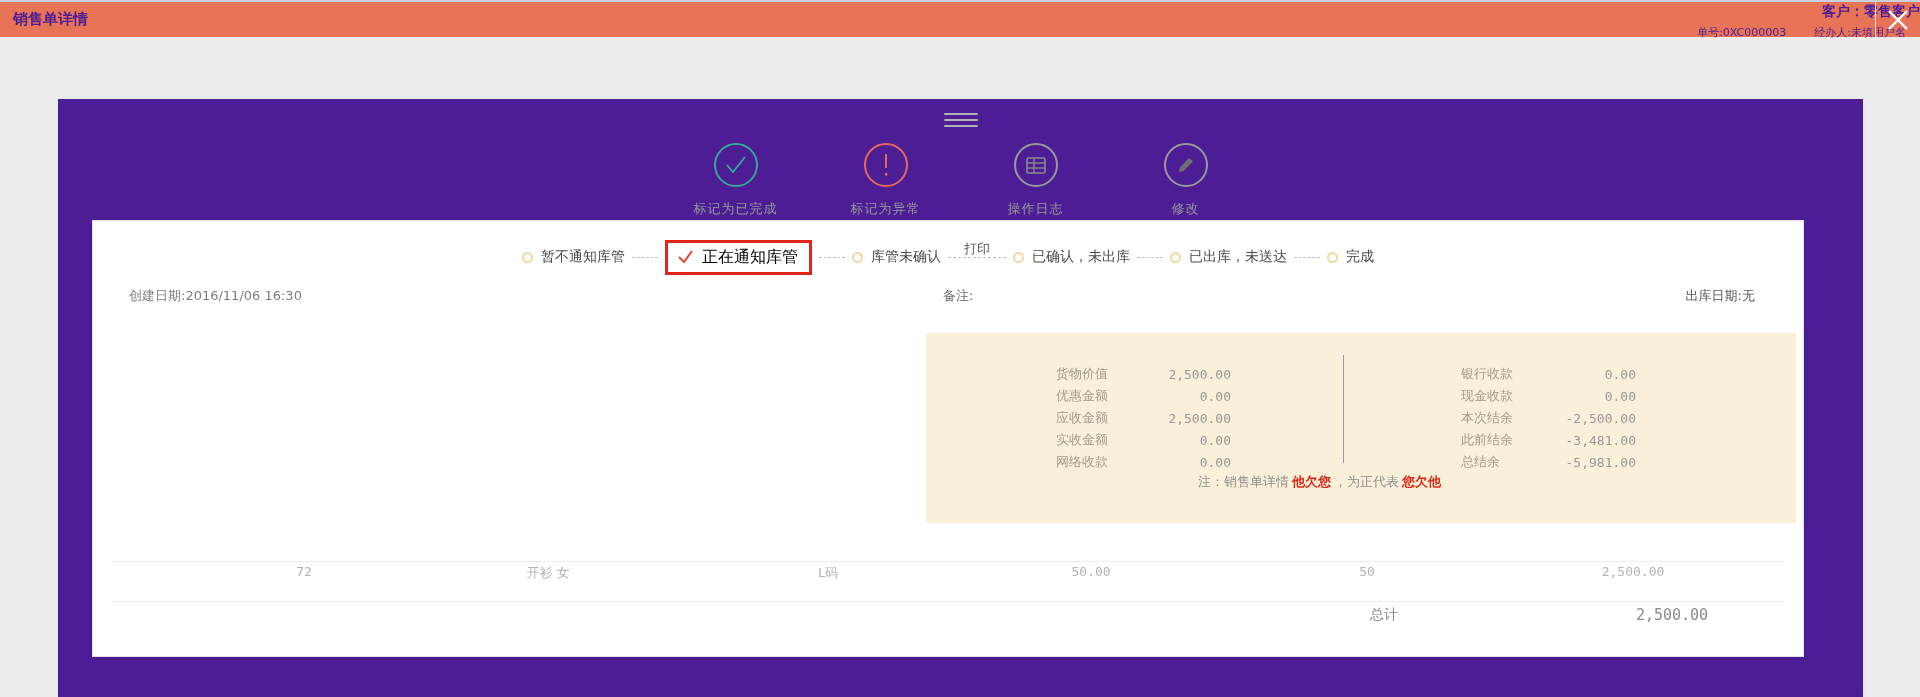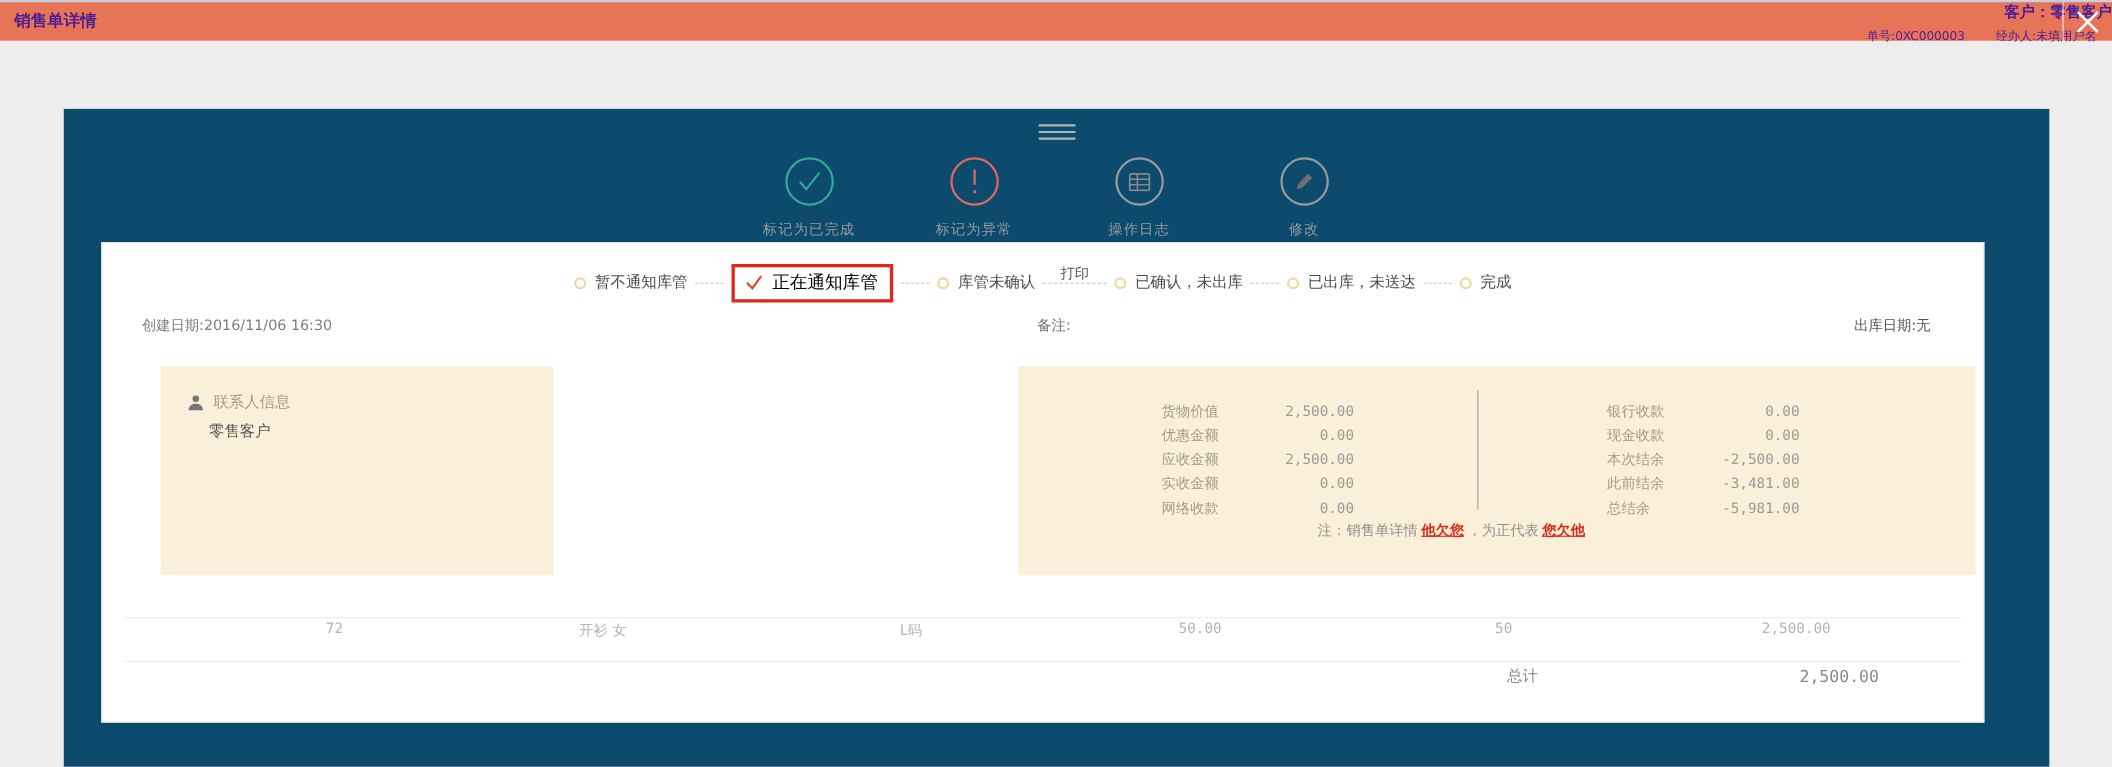--- a/index.html
+++ b/index.html
@@ -12,21 +12,21 @@
   
   .topbar { position:absolute; left:0; top:0; width:1920px; height:37px; background:#e87458; border-top:2px solid #c9cfdf; }
   .topbar-title { position:absolute; left:13px; top:0; height:35px; line-height:35px; color:#4c1d95; font-size:15px; font-weight:bold; }
   .topbar-center { position:absolute; left:0; right:0; top:0; text-align:right; color:#4c1d95; }
   .topbar-customer { font-size:14px; font-weight:bold; line-height:19px; display:block; }
   .topbar-sub { font-size:11px; line-height:13px; }
   .topbar-sub span { margin:0 14px; }
   .close-btn { position:absolute; right:0; top:0; width:45px; height:35px; border-left:1px solid rgba(255,255,255,0.85); display:flex; align-items:center; justify-content:center; cursor:pointer; }
 
   
-  .card { position:absolute; left:58px; top:99px; width:1805px; height:598px; background:#0c4a6e; box-shadow:0 0 4px rgba(0,0,0,0.06); }
+  .card { position:absolute; left:58px; top:99px; width:1805px; height:598px; background:#4c1d95; box-shadow:0 0 4px rgba(0,0,0,0.06); }
 
   
   .menu-toggle { position:absolute; left:50%; top:14px; transform:translateX(-50%); width:34px; height:14px; display:flex; flex-direction:column; justify-content:space-between; cursor:pointer; }
   .menu-toggle i { display:block; height:2px; background:#b3b3b3; border-radius:1px; }
 
   
   .actions { position:absolute; left:0; right:0; top:44px; display:flex; justify-content:center; }
   .action { width:150px; display:flex; flex-direction:column; align-items:center; cursor:pointer; }
   .action .circ { width:44px; height:44px; border-radius:50%; border:2px solid #9a9a9a; display:flex; align-items:center; justify-content:center; }
   .action .circ.teal { border-color:#36a897; }
@@ -64,21 +64,21 @@
   .contact-name { margin:8px 0 0 44px; font-size:14px; color:#555; }
 
   .fin-col { position:absolute; top:30px; }
   .fin-col.left { left:130px; }
   .fin-col.right { left:535px; }
   .fin-row { display:flex; height:22px; align-items:center; }
   .fin-label { width:80px; font-size:13px; color:#a39b8c; }
   .fin-value { width:95px; text-align:right; font-size:13px; color:#999; }
   .fin-divider { position:absolute; left:417px; top:22px; height:108px; width:1px; background:#9c9c9c; }
   .fin-note { position:absolute; left:272px; top:140px; font-size:13px; color:#8f8f8f; }
-  .fin-note .red { color:#d8291a; font-weight:bold; margin:0 3px;text-decoration:underline; }
+  .fin-note .red { color:#d8291a; font-weight:bold; margin:0 3px; }
 
   
   .thead-row { position:absolute; left:0; right:0; top:311px; height:22px; }
   .tbody-row { position:absolute; left:0; right:0; top:343px; height:22px; }
   .tfoot-row { position:absolute; left:0; right:0; top:385px; height:22px; }
   .tcell { position:absolute; transform:translateX(-50%); white-space:nowrap; }
   .thead-row .tcell { font-size:14px; font-weight:bold; color:#666; }
   .tbody-row .tcell { font-size:13px; color:#b3b3b3; }
   .hline { position:absolute; left:20px; right:20px; height:1px; background:#ebebeb; }
   .hline.h1 { top:340px; }
@@ -191,30 +191,20 @@
           <span>完成</span>
         </div>
       </div>
 
       <div class="meta-row">
         <span class="meta-created">创建日期:2016/11/06 16:30</span>
         <span class="meta-remark">备注:</span>
         <span class="meta-outdate">出库日期:无</span>
       </div>
 
-      <div class="bbox box-contact">
-        <div class="box-title">
-          <svg width="16" height="16" viewBox="0 0 16 16">
-              <circle cx="8" cy="4.5" r="3" fill="#777"></circle>
-              <path d="M1.5 15 C1.5 10.5 5 9 8 9 C11 9 14.5 10.5 14.5 15 Z" fill="#777"></path>
-            </svg>
-          <span>联系人信息</span>
-        </div>
-        <div class="contact-name">零售客户</div>
-      </div>
 
 
       <div class="bbox box-finance">
         <div class="fin-col left">
           <div class="fin-row">
               <span class="fin-label">货物价值</span>
               <span class="fin-value mono">2,500.00</span>
             </div>
           <div class="fin-row">
               <span class="fin-label">优惠金额</span>

